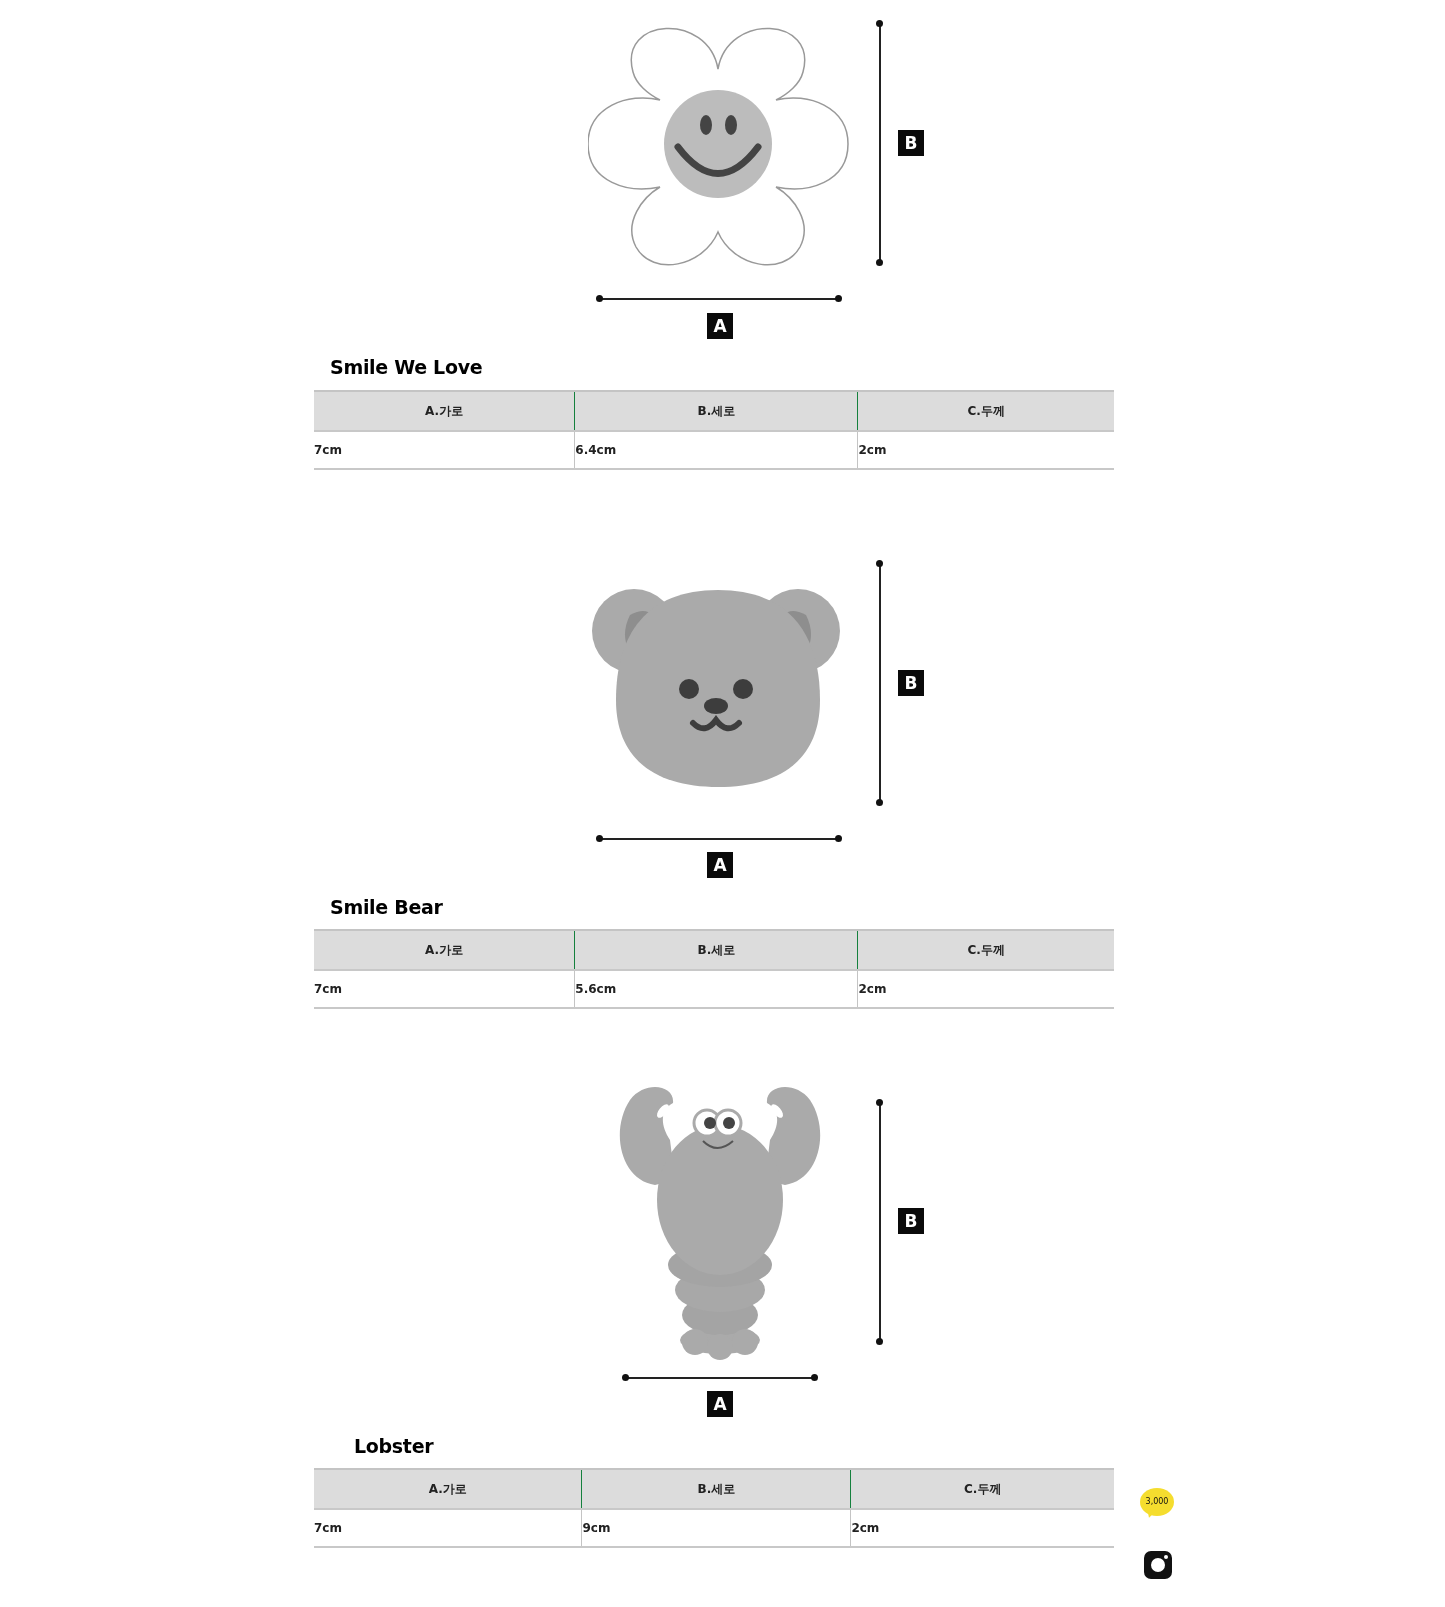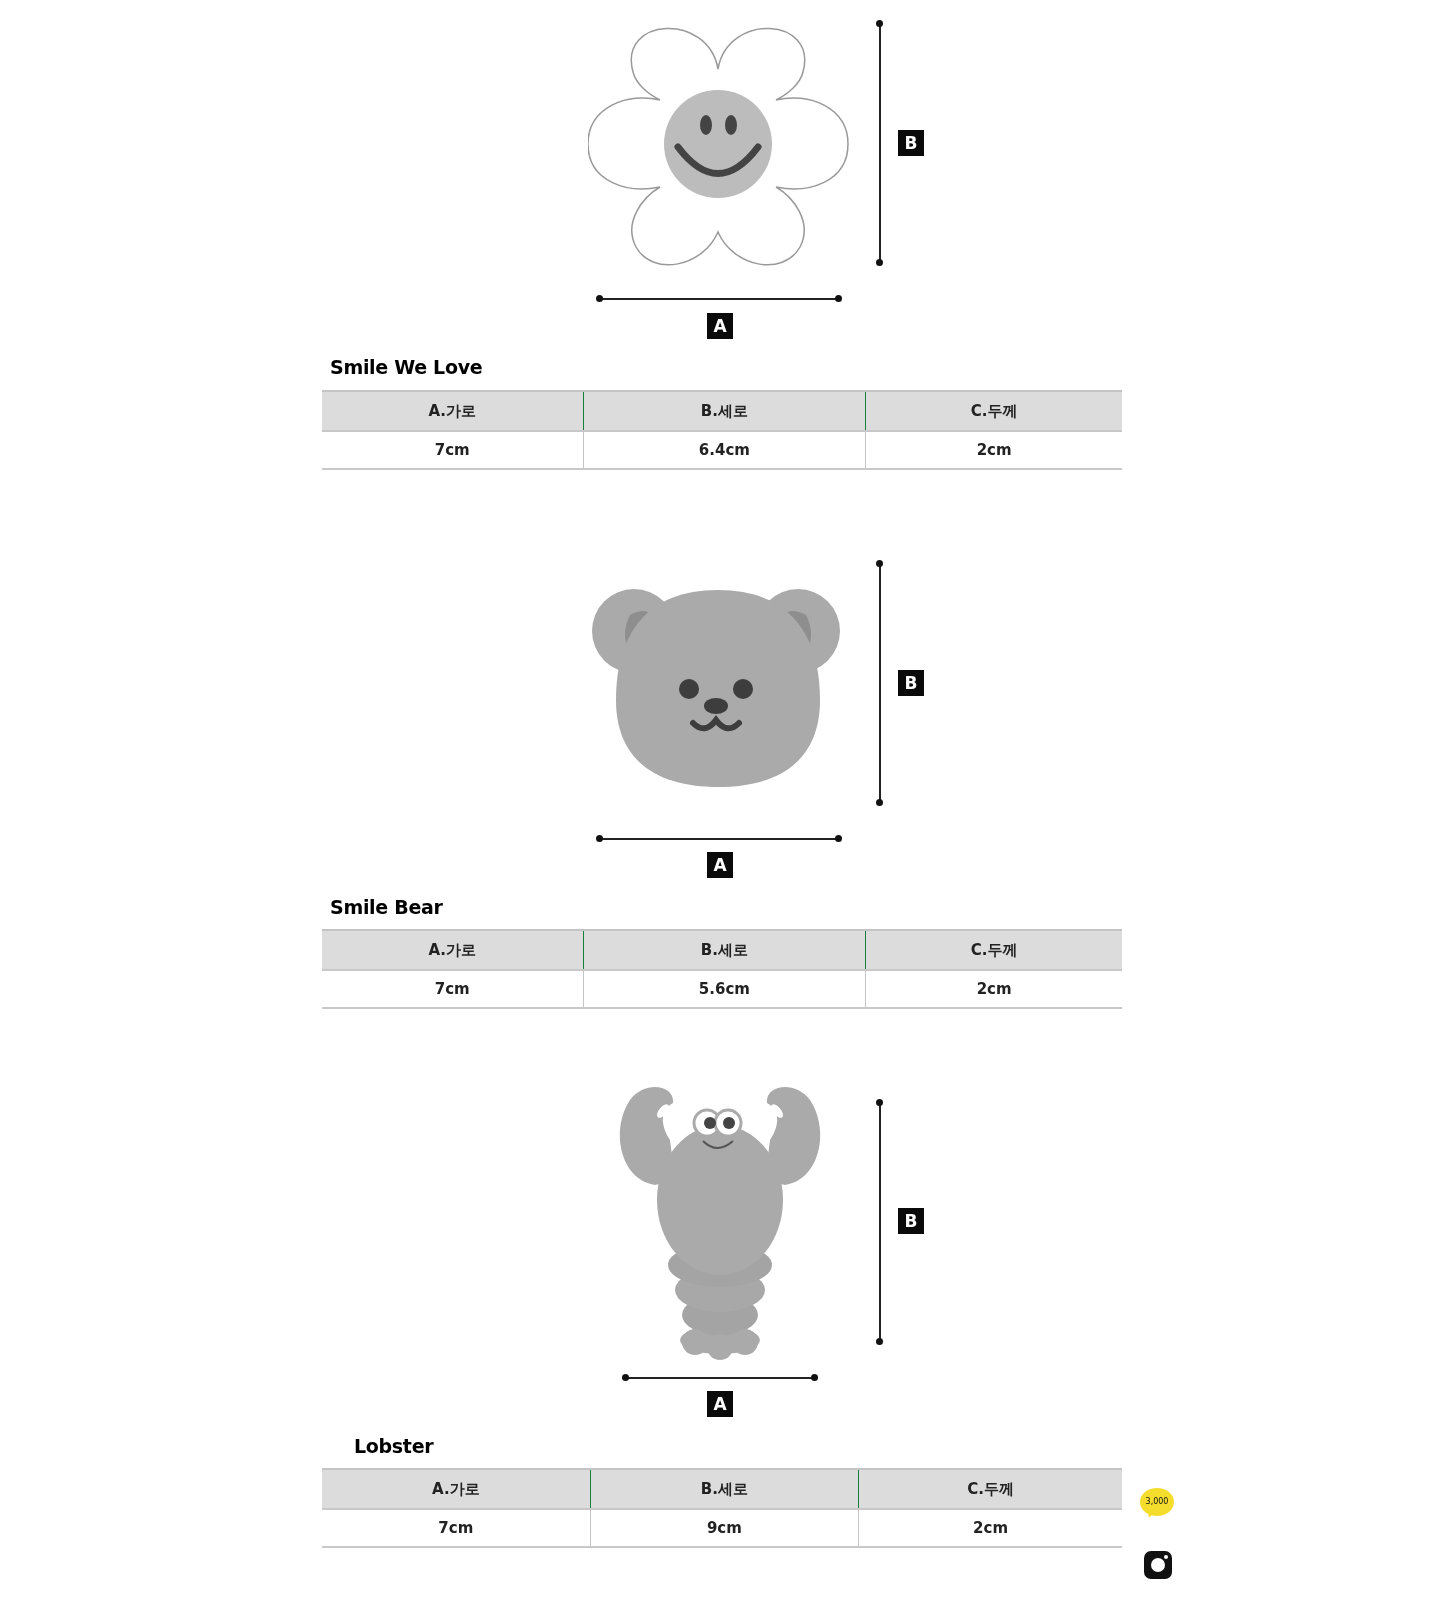--- a/index.html
+++ b/index.html
@@ -2,23 +2,23 @@
 <html><head>
 <meta charset="utf-8">
 <style>
   * { box-sizing: border-box; margin: 0; padding: 0; }
   body { width: 1445px; height: 1607px; background: #ffffff; position: relative; overflow: hidden; font-family: "DejaVu Sans", sans-serif; color: #222; }
   .figure { position: absolute; }
   .dim-line { position: absolute; background: #222; }
   .dim-dot { position: absolute; width: 7px; height: 7px; border-radius: 50%; background: #111; }
   .dim-tag { position: absolute; width: 26px; height: 26px; background: #0a0a0a; color: #fff; font-weight: bold; font-size: 17px; line-height: 26px; text-align: center; font-family: "DejaVu Sans", sans-serif; }
   .prod-title { position: absolute; left: 330px; font-size: 19px; font-weight: bold; color: #000000; font-family: "DejaVu Sans", sans-serif; letter-spacing: -0.3px; }
-  table.spec { position: absolute; left: 322px; width: 800px; border-collapse: collapse; font-size: 15px; }
+  table.spec { position: absolute; left: 314px; width: 800px; border-collapse: collapse; font-size: 12px; }
   table.spec th { background: #dcdcdc; height: 40px; font-weight: bold; color: #222; border-top: 2px solid #c4c4c4; border-bottom: 2px solid #c8c8c8; border-left: 1px solid #15803d; }
-  table.spec td { height: 38px; text-align: center; font-weight: bold; color: #222; border-bottom: 2px solid #c8c8c8; border-left: 1px solid #c4c4c4; }
+  table.spec td { height: 38px; font-weight: bold; color: #222; border-bottom: 2px solid #c8c8c8; border-left: 1px solid #c4c4c4; }
   table.spec th:first-child, table.spec td:first-child { border-left: none; }
   .kakao-bubble { position: absolute; left: 1140px; top: 1488px; width: 34px; height: 28px; background: #f5dd2e; border-radius: 50%; font-size: 8px; font-weight: normal; text-align: center; line-height: 28px; color: #111; }
   .kakao-tail { position: absolute; left: 1146px; top: 1510px; width: 0; height: 0; border-left: 4px solid transparent; border-right: 5px solid transparent; border-top: 8px solid #f5dd2e; transform: rotate(15deg); }
   .insta { position: absolute; left: 1144px; top: 1551px; width: 28px; height: 28px; background: #111; border-radius: 7px; }
   .insta .lens { position: absolute; left: 7px; top: 7px; width: 14px; height: 14px; background: #fff; border-radius: 50%; }
   .insta .dot { position: absolute; right: 4px; top: 4px; width: 4px; height: 4px; background: #fff; border-radius: 50%; }
 </style>
 </head>
 <body>
 

